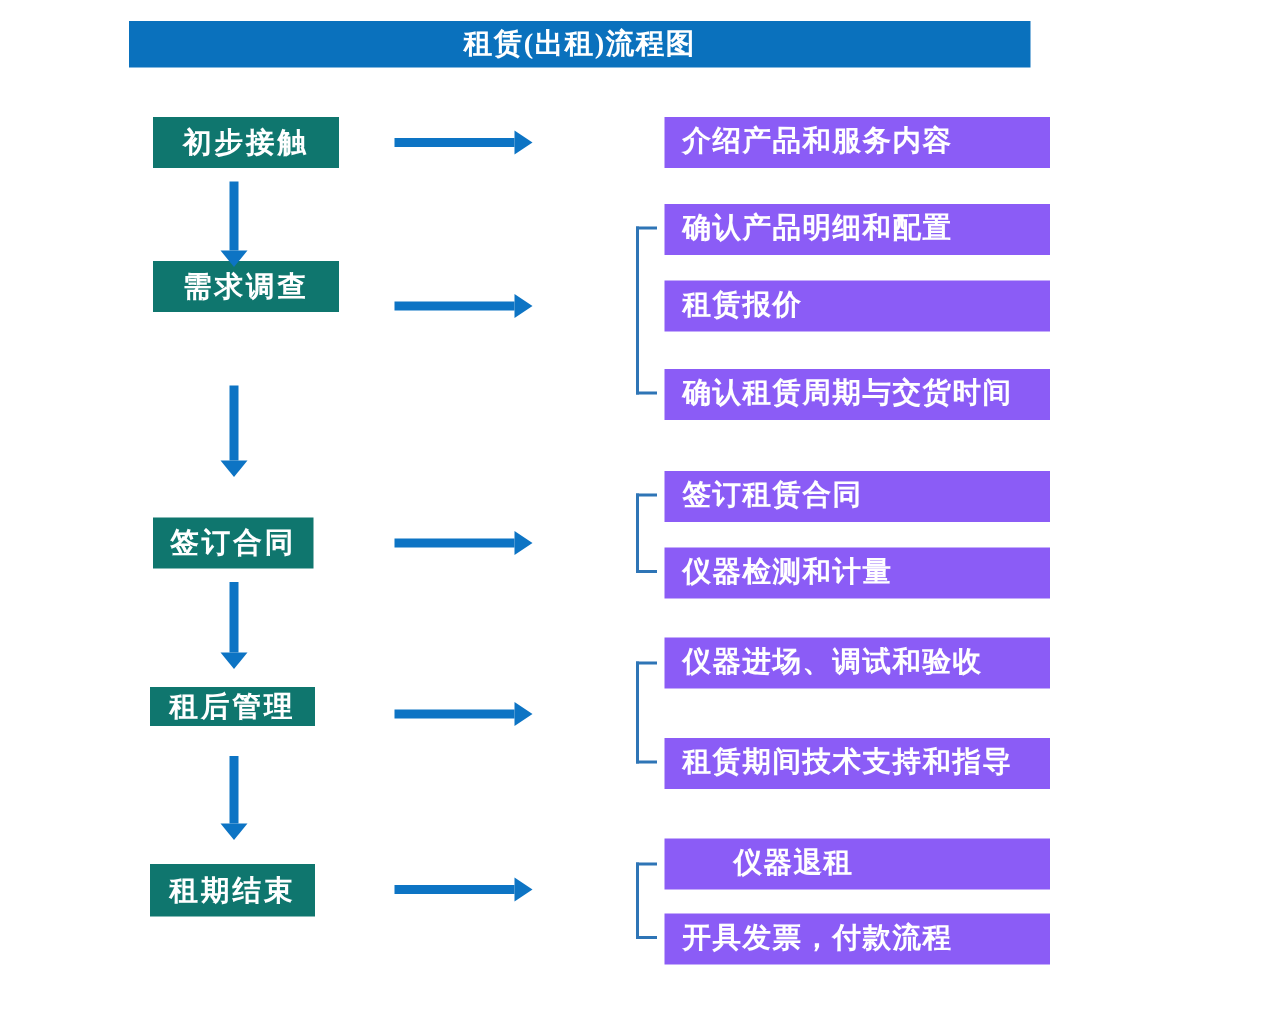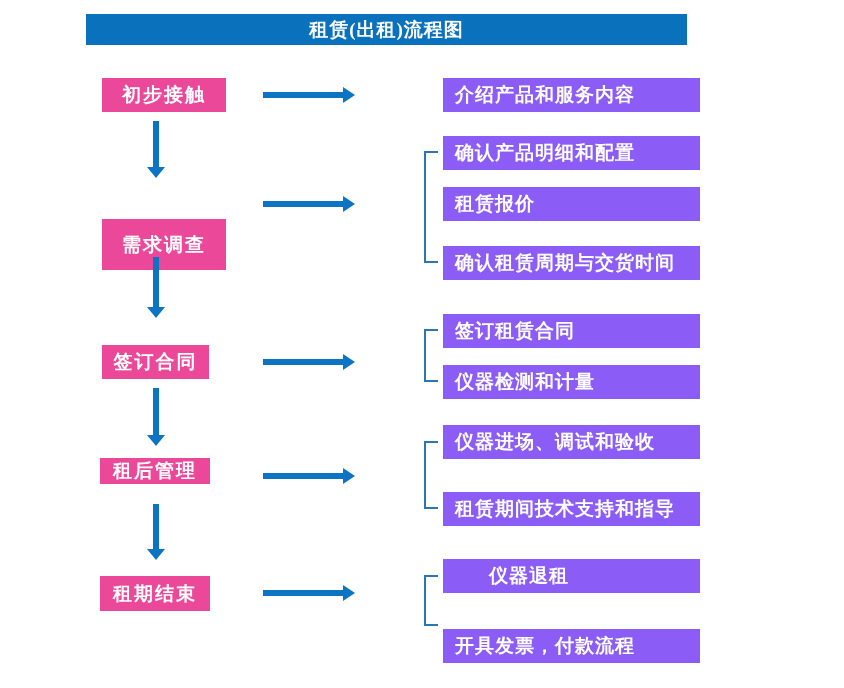--- a/index.html
+++ b/index.html
@@ -18,21 +18,21 @@
     left: 86px; top: 14px; width: 601px; height: 31px;
     background: #0a71bd;
     color: #ffffff;
     font-size: 19px; font-weight: bold;
     line-height: 31px; text-align: center;
     letter-spacing: 1px;
   }
 
   .step-box {
     position: absolute;
-    background: #ec4899;
+    background: #0f766e;
     color: #ffffff;
     font-size: 19px; font-weight: bold;
     letter-spacing: 2px;
     display: flex; align-items: center; justify-content: center;
   }
 
   .detail-box {
     position: absolute;
     left: 443px; width: 257px; height: 34px;
     background: #8b5cf6;
@@ -94,21 +94,21 @@
   }
 </style>
 </head>
 <body>
 
 <div class="stage">
 
   <div class="title-bar">租赁(出租)流程图</div>
 
   <div class="step-box" style="left:102px; top:78px; width:124px; height:34px;">初步接触</div>
-  <div class="step-box" style="left:102px; top:174px; width:124px; height:51px;margin-top:45px;">需求调查</div>
+  <div class="step-box" style="left:102px; top:174px; width:124px; height:34px;">需求调查</div>
   <div class="step-box" style="left:102px; top:345px; width:107px; height:34px;">签订合同</div>
   <div class="step-box" style="left:100px; top:458px; width:110px; height:26px;">租后管理</div>
   <div class="step-box" style="left:100px; top:576px; width:110px; height:35px;">租期结束</div>
 
   <div class="v-arrow" style="top:121px; height:57px;"></div>
   <div class="v-arrow" style="top:257px; height:61px;"></div>
   <div class="v-arrow" style="top:388px; height:58px;"></div>
   <div class="v-arrow" style="top:504px; height:56px;"></div>
 
   <div class="h-arrow" style="top:87px;"></div>
@@ -128,15 +128,15 @@
   <div class="detail-box" style="top:187px;">租赁报价</div>
   <div class="detail-box" style="top:246px;">确认租赁周期与交货时间</div>
 
   <div class="detail-box" style="top:314px;">签订租赁合同</div>
   <div class="detail-box" style="top:365px;">仪器检测和计量</div>
 
   <div class="detail-box" style="top:425px;">仪器进场、调试和验收</div>
   <div class="detail-box" style="top:492px;">租赁期间技术支持和指导</div>
 
   <div class="detail-box" style="top:559px;padding-left:46px;">仪器退租</div>
-  <div class="detail-box" style="top:629px;">开具发票，付款流程</div>
+  <div class="detail-box" style="top:609px;">开具发票，付款流程</div>
 
 </div>
 
 </body></html>

